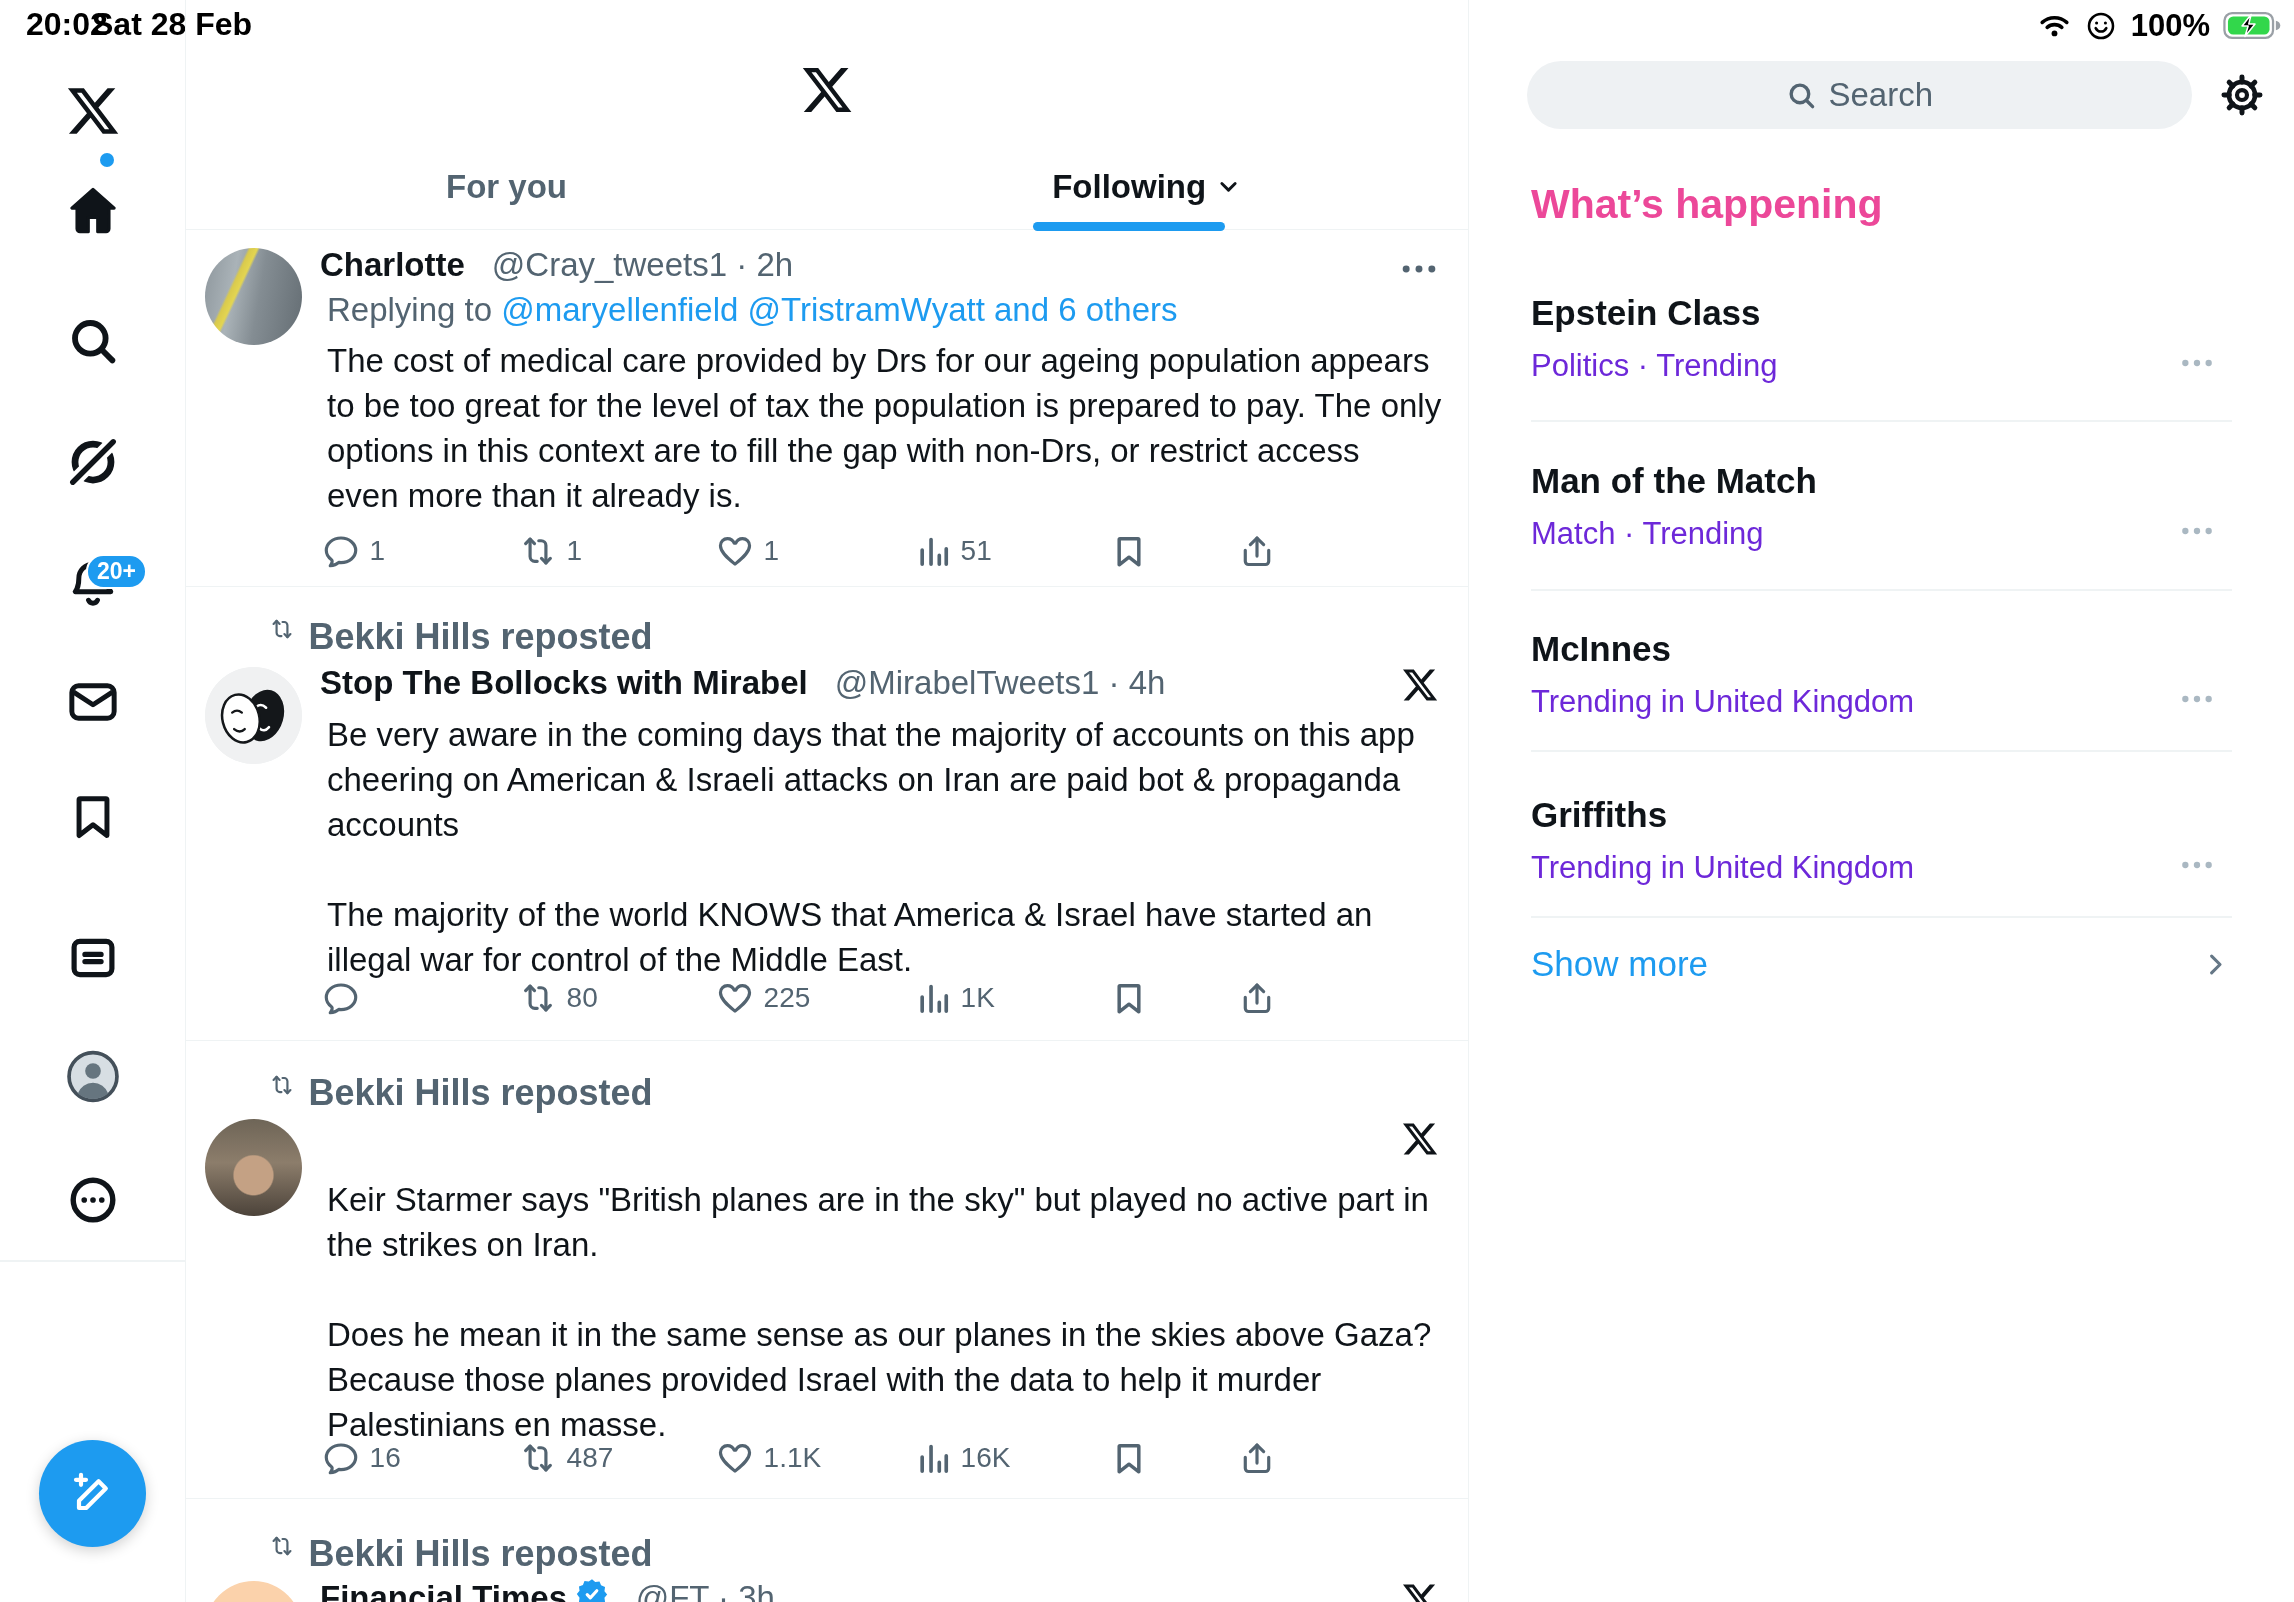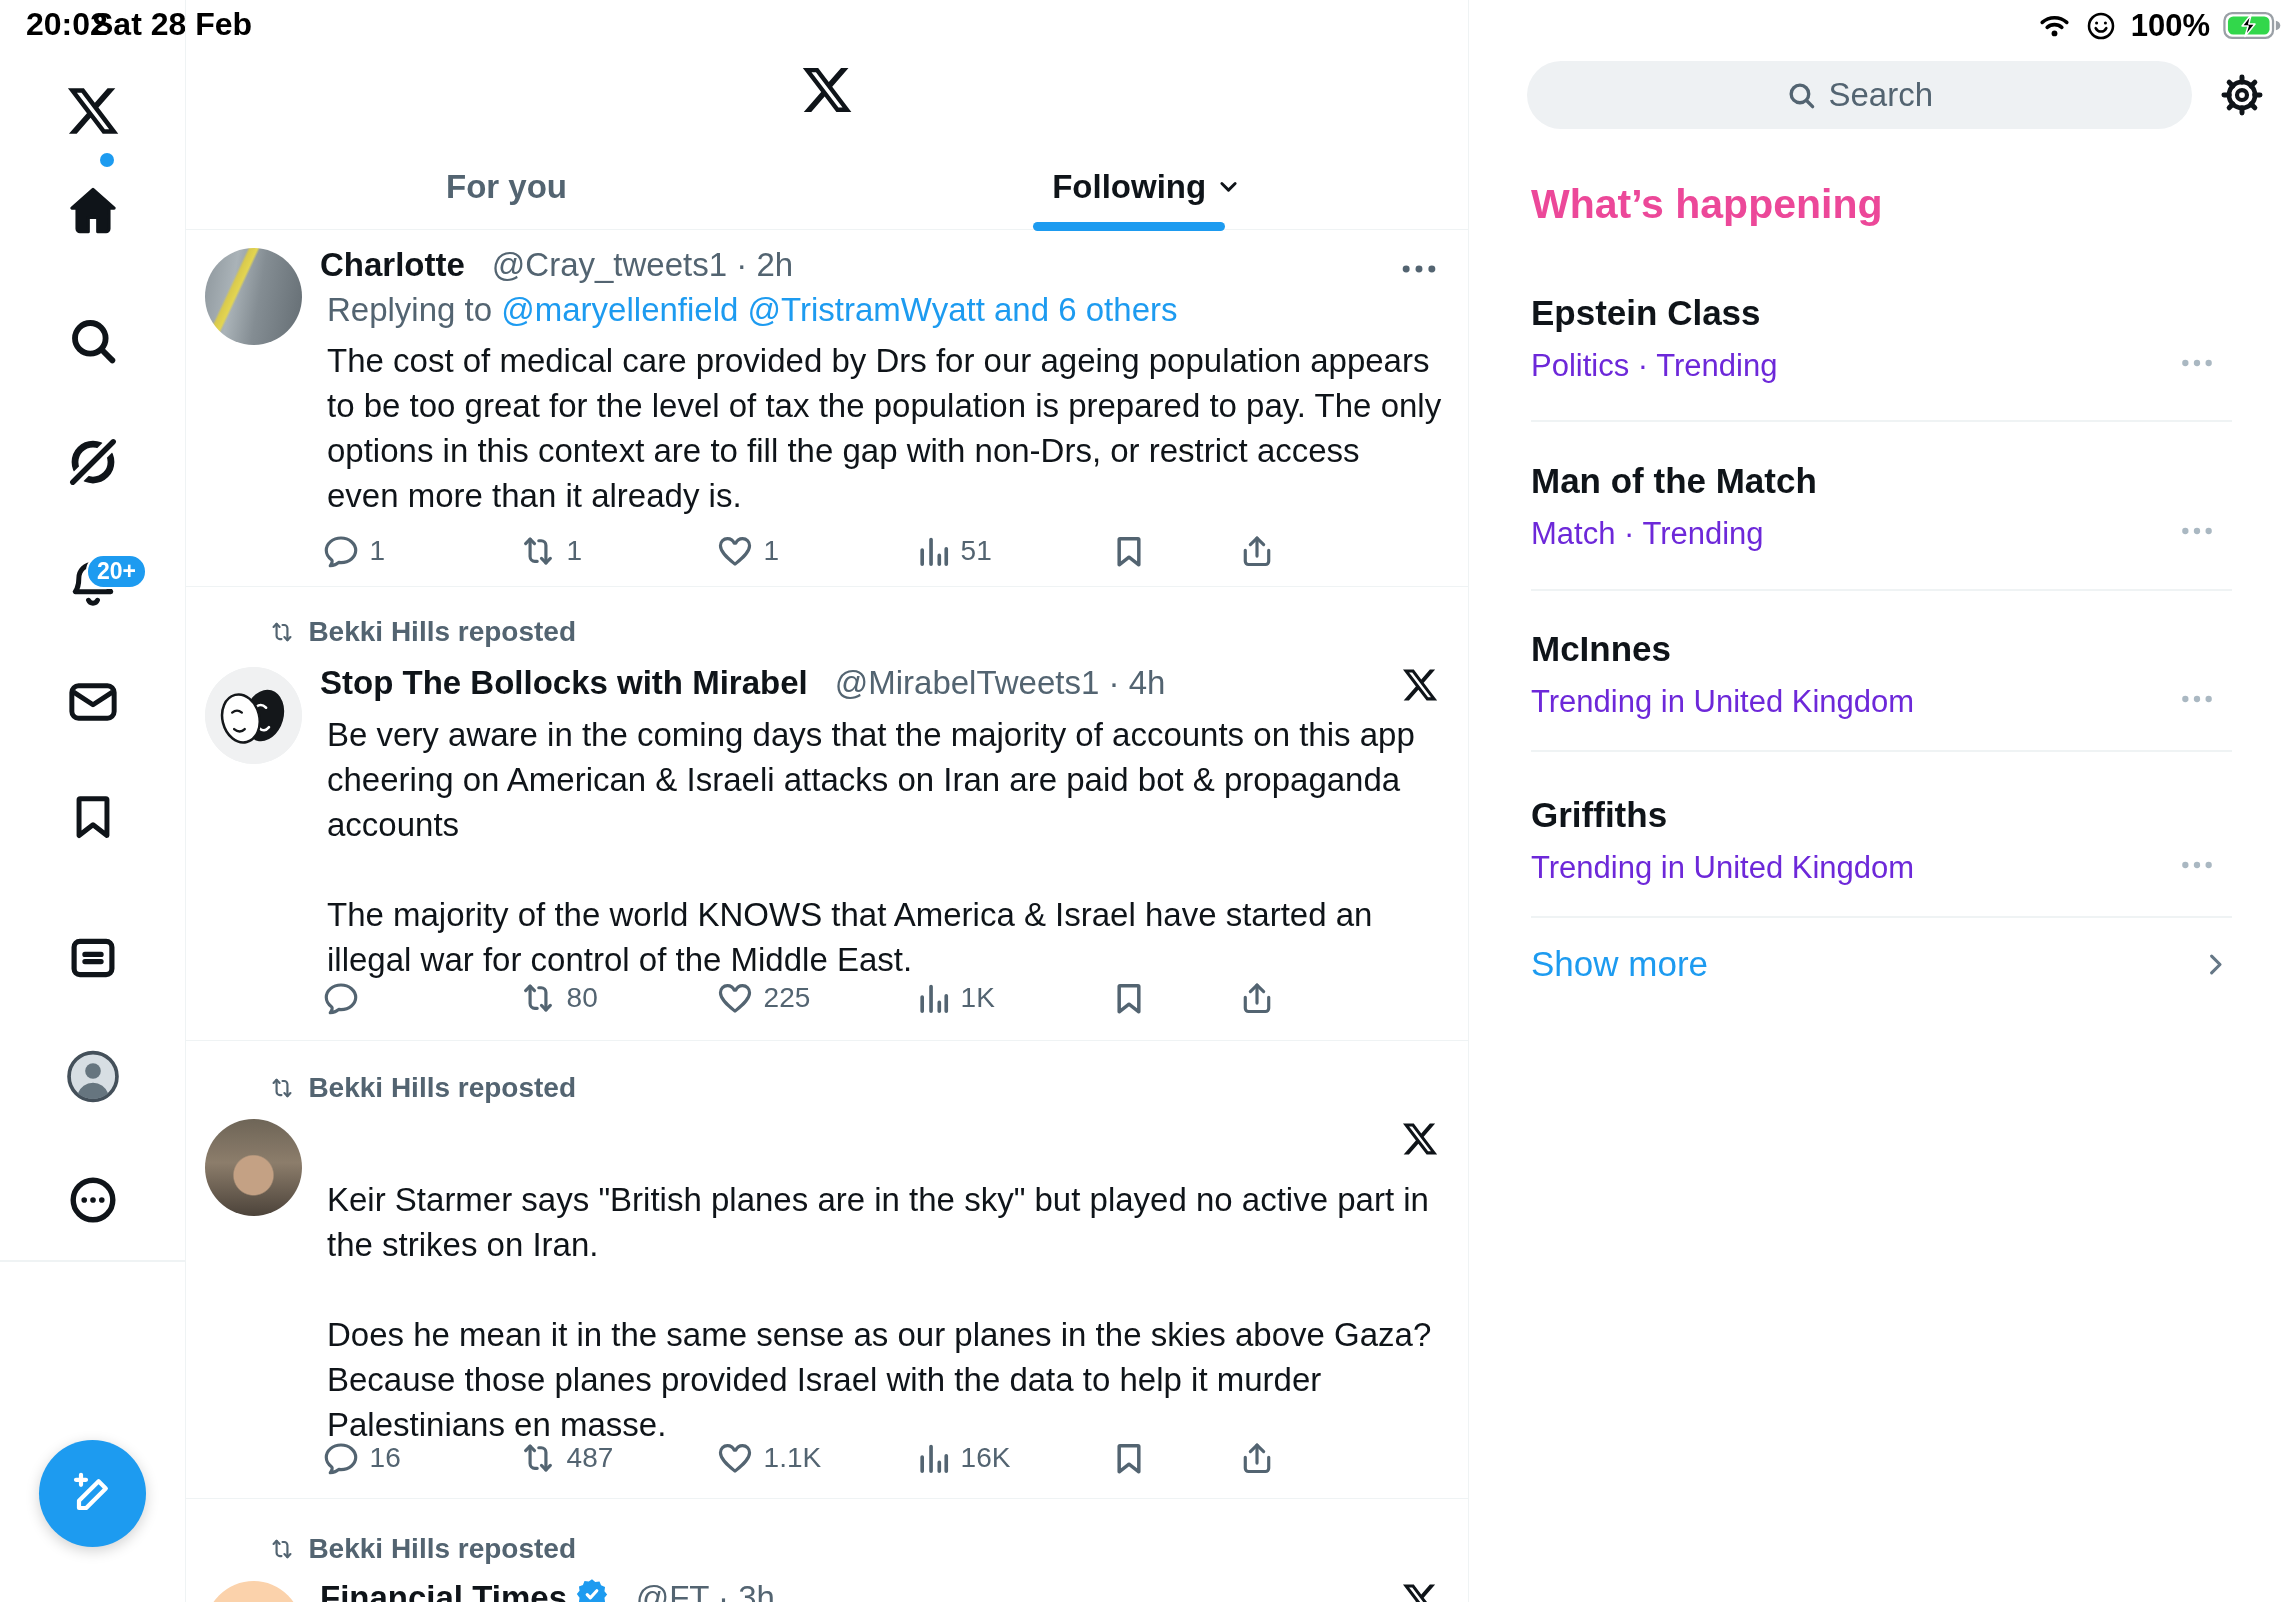--- a/index.html
+++ b/index.html
@@ -47,22 +47,22 @@
               linear-gradient(180deg,#6e6557 0%,#8c7d6b 45%,#4c433a 100%);}
   .av4{background:#fbd2ab;}
   .thead{position:absolute;left:134px;font-size:33px;line-height:42px;white-space:nowrap;display:flex;align-items:flex-start;}
   .name{font-weight:700;color:#0f1419;}
   .meta{color:#536471;margin-left:27px;font-weight:400;}
   .badge{width:34px;height:34px;margin-left:7.7px;}
   .replying{position:absolute;left:141px;top:56px;font-size:33px;line-height:44px;}
   .replying .pre{color:#536471;}
   .replying .lnk{color:#1d9bf0;}
   .tbody{position:absolute;left:141px;width:1201px;font-size:33px;line-height:45px;white-space:pre-line;color:#0f1419;}
-  .repost-line{position:absolute;left:83px;display:flex;align-items:center;gap:13.4px;
-               color:#536471;font-size:28px;font-weight:700;}
+  .repost-line{position:absolute;left:83px;display:flex;gap:13.4px;
+               color:#536471;font-size:36px;font-weight:700;}
   .repost-line svg{width:26px;height:26px;}
   .tweet-x{position:absolute;right:29px;width:38px;height:38px;color:#0f1419;}
   .tweet-dots{position:absolute;right:27px;top:15.4px;width:44px;height:44px;color:#536471;}
   .actions{position:absolute;left:136px;width:1149px;display:flex;align-items:center;color:#536471;}
   .act{display:flex;align-items:center;gap:9.6px;flex:0 0 197px;}
   .act.bm{flex:0 0 128px;}
   .act.sh{flex:0 0 auto;}
   .act svg{width:38px;height:38px;}
   .cnt{font-size:28px;color:#536471;}
 

